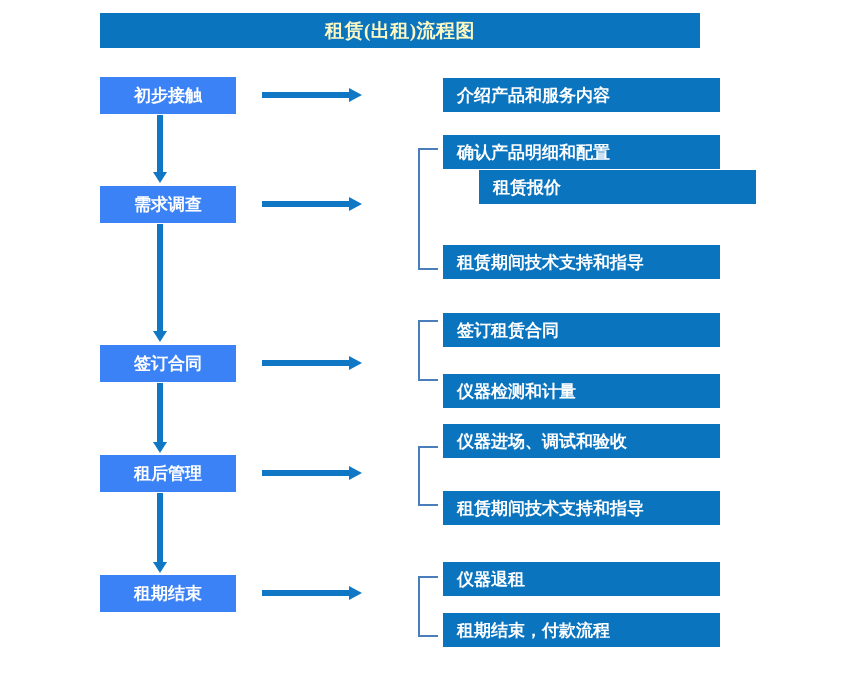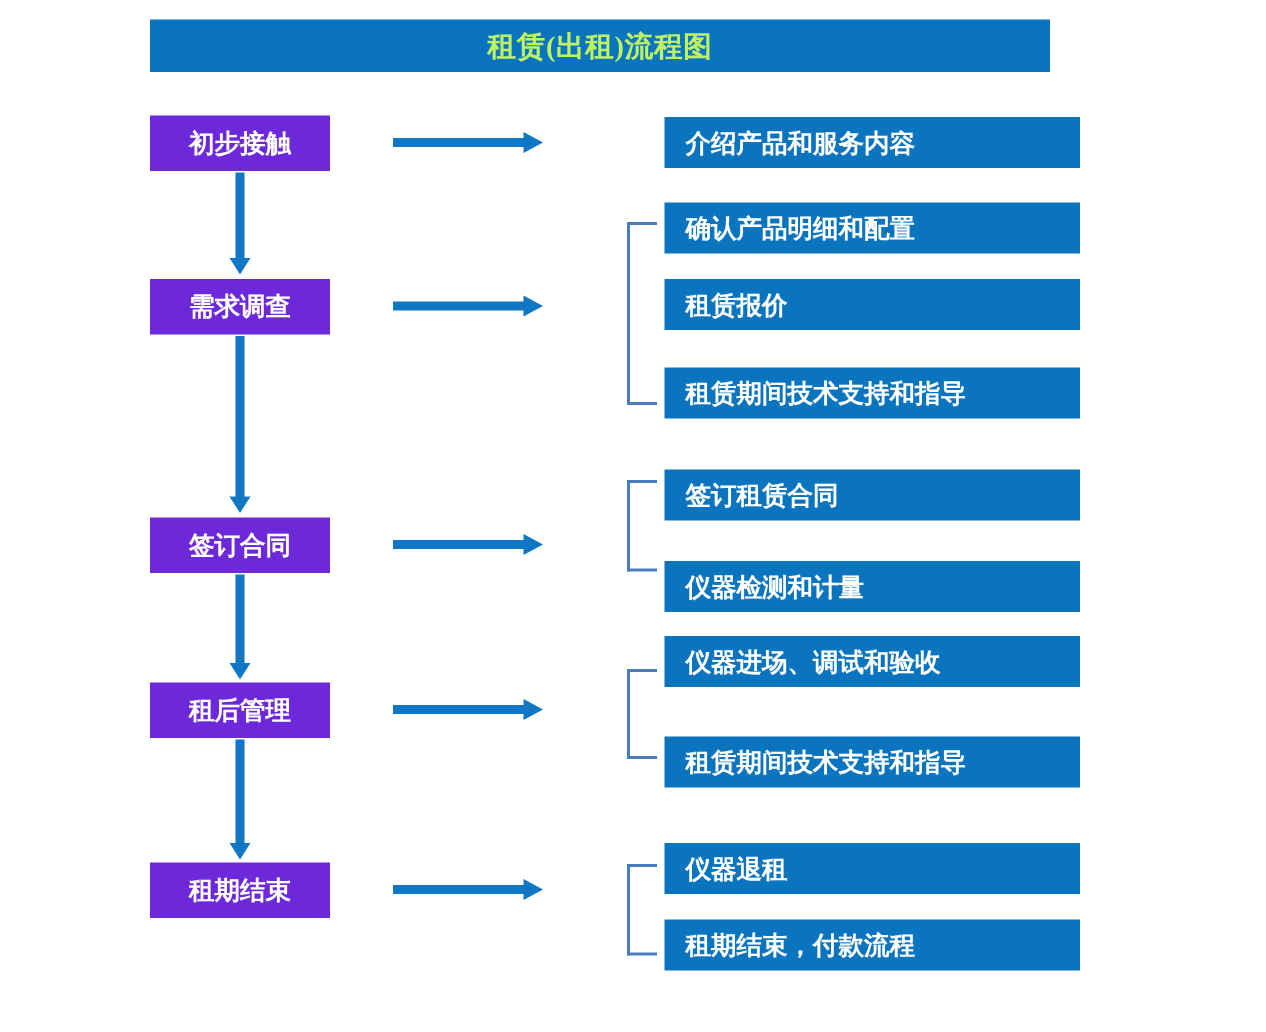--- a/index.html
+++ b/index.html
@@ -21,36 +21,36 @@
   }
 
   
   .title-bar {
     position: absolute;
     left: 100px;
     top: 13px;
     width: 600px;
     height: 35px;
     background: #0a74bf;
-    color: #bef264;
+    color: #fef9c3;
     display: flex;
     align-items: center;
     justify-content: center;
     font-size: 19px;
     font-weight: bold;
     letter-spacing: 0.5px;
   }
 
   
   .stage-box {
     position: absolute;
     left: 100px;
-    width: 120px;
+    width: 136px;
     height: 37px;
-    background: #6d28d9;
+    background: #3b82f6;
     color: #ffffff;
     display: flex;
     align-items: center;
     justify-content: center;
     font-size: 17px;
     font-weight: bold;
   }
 
   
   .detail-box {
@@ -140,21 +140,21 @@
   <div id="stages-layer">
       <div class="stage-box" style="top: 77px;">初步接触</div>
       <div class="stage-box" style="top: 186px;">需求调查</div>
       <div class="stage-box" style="top: 345px;">签订合同</div>
       <div class="stage-box" style="top: 455px;">租后管理</div>
       <div class="stage-box" style="top: 575px;">租期结束</div>
     </div>
   <div id="details-layer">
       <div class="detail-box" style="top: 78px;">介绍产品和服务内容</div>
       <div class="detail-box" style="top: 135px;">确认产品明细和配置</div>
-      <div class="detail-box" style="top: 186px;">租赁报价</div>
+      <div class="detail-box" style="top: 170px; margin-left: 36px;">租赁报价</div>
       <div class="detail-box" style="top: 245px;">租赁期间技术支持和指导</div>
       <div class="detail-box" style="top: 313px;">签订租赁合同</div>
       <div class="detail-box" style="top: 364px; margin-top: 10px;">仪器检测和计量</div>
       <div class="detail-box" style="top: 424px;">仪器进场、调试和验收</div>
       <div class="detail-box" style="top: 491px;">租赁期间技术支持和指导</div>
       <div class="detail-box" style="top: 562px;">仪器退租</div>
       <div class="detail-box" style="top: 613px;">租期结束，付款流程</div>
     </div>
   <div id="arrows-layer">
       <div class="h-arrow" style="top: 87px;">

